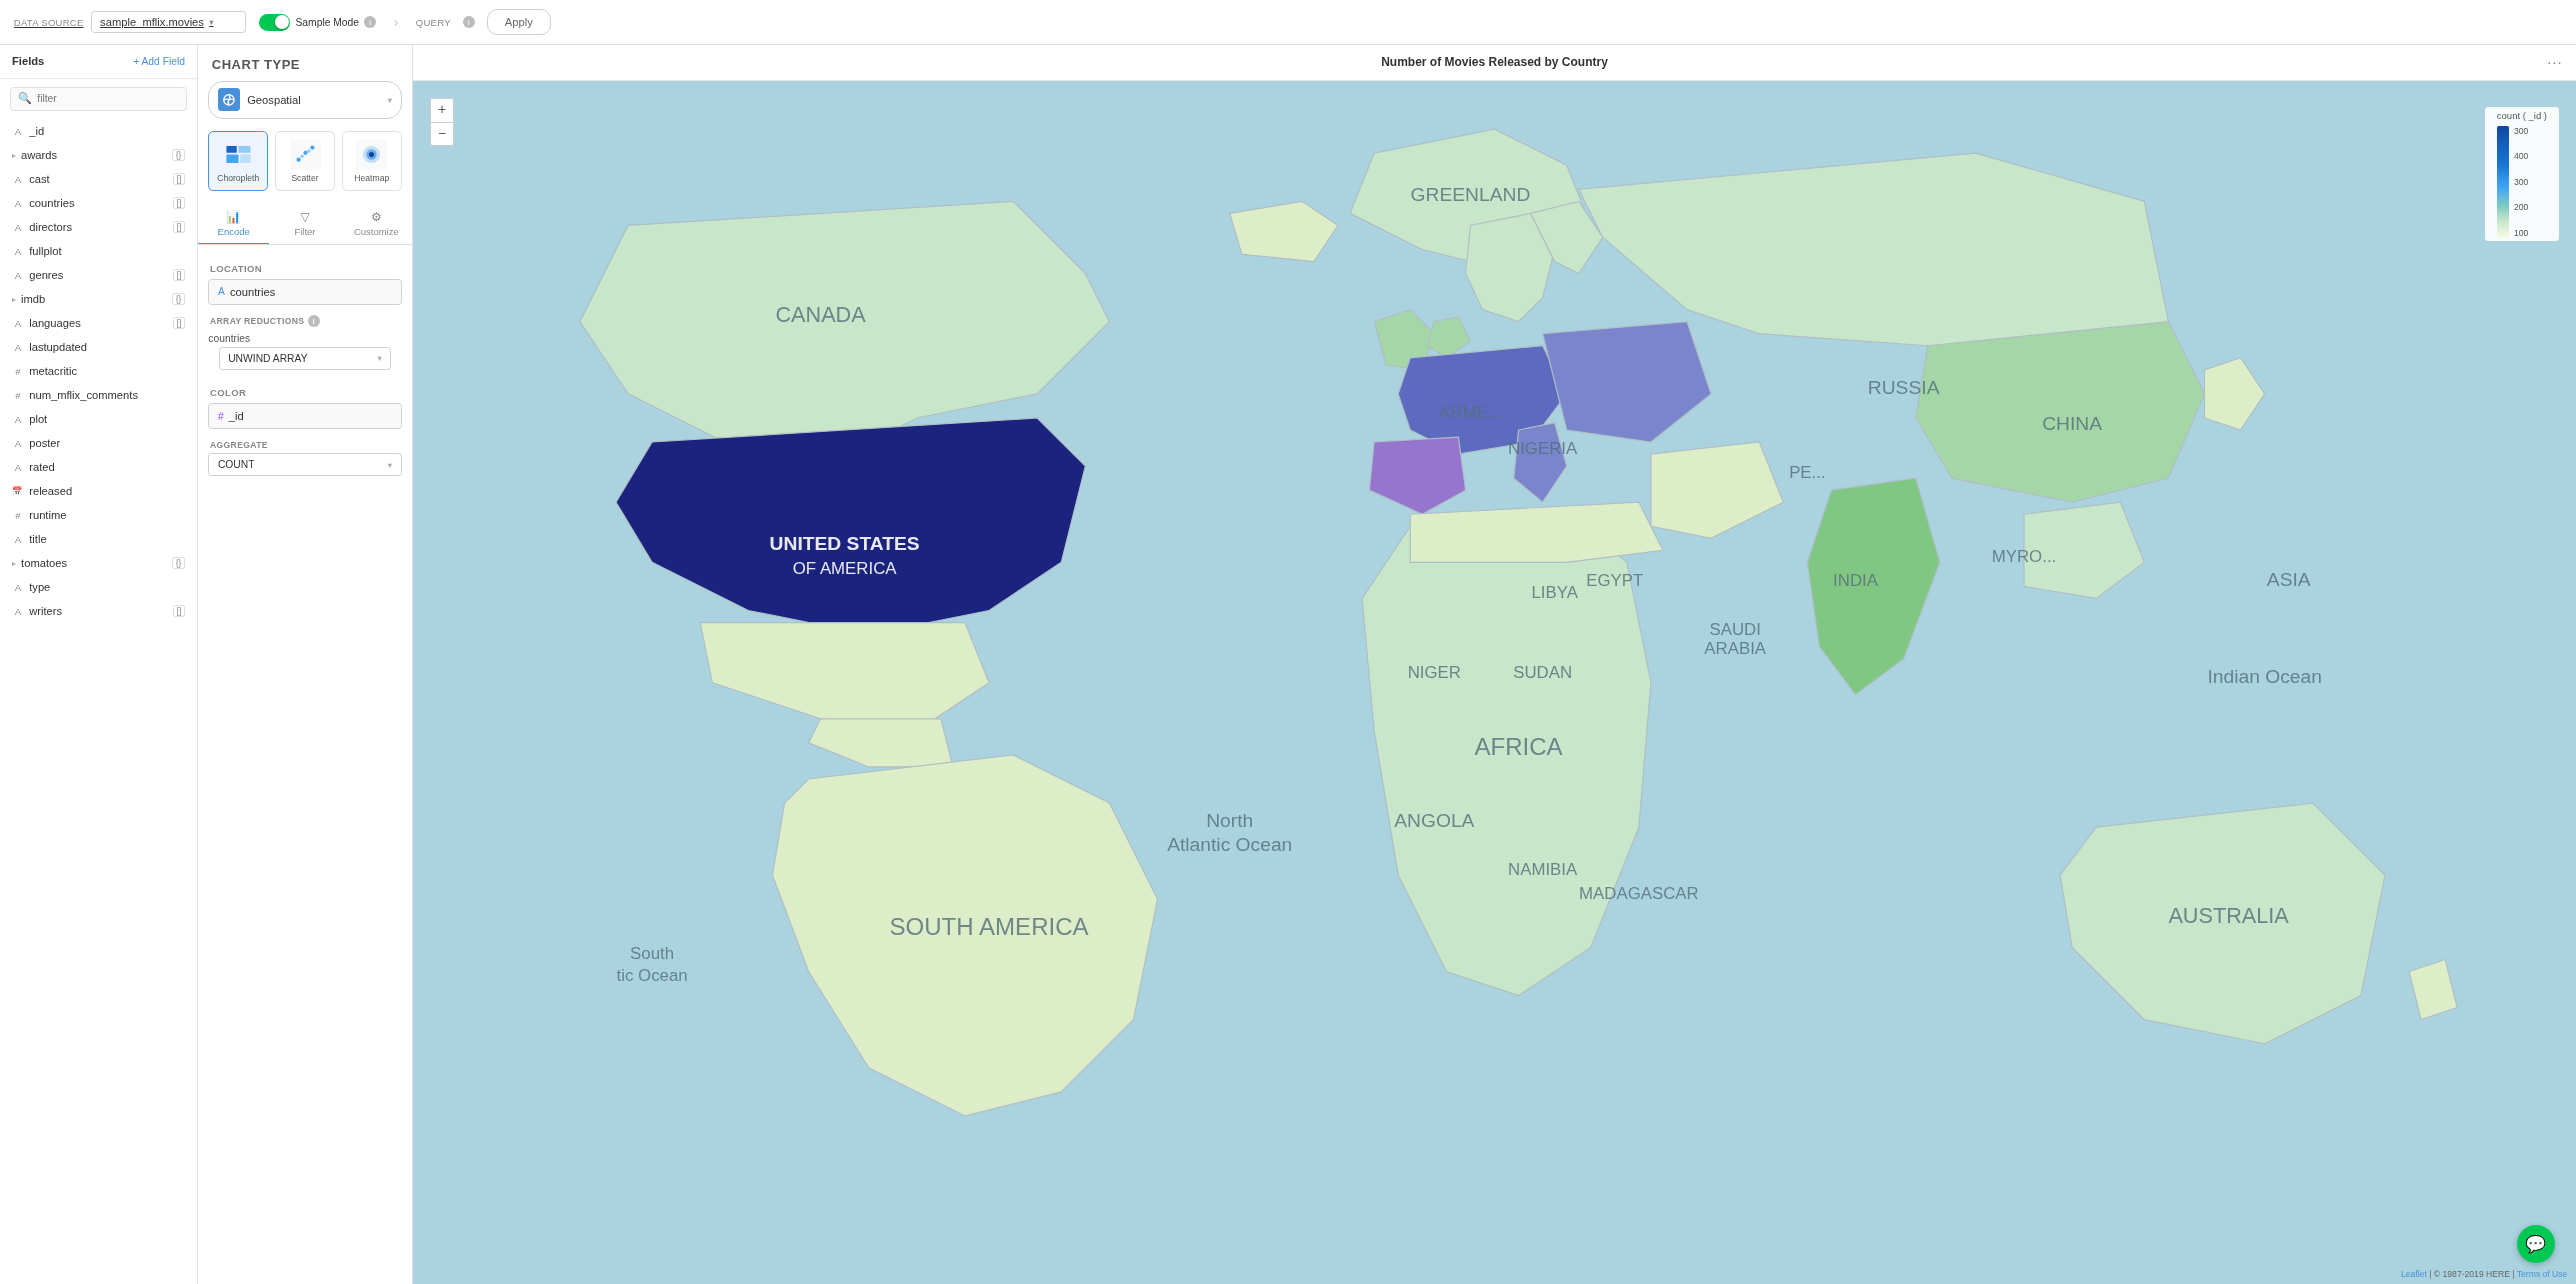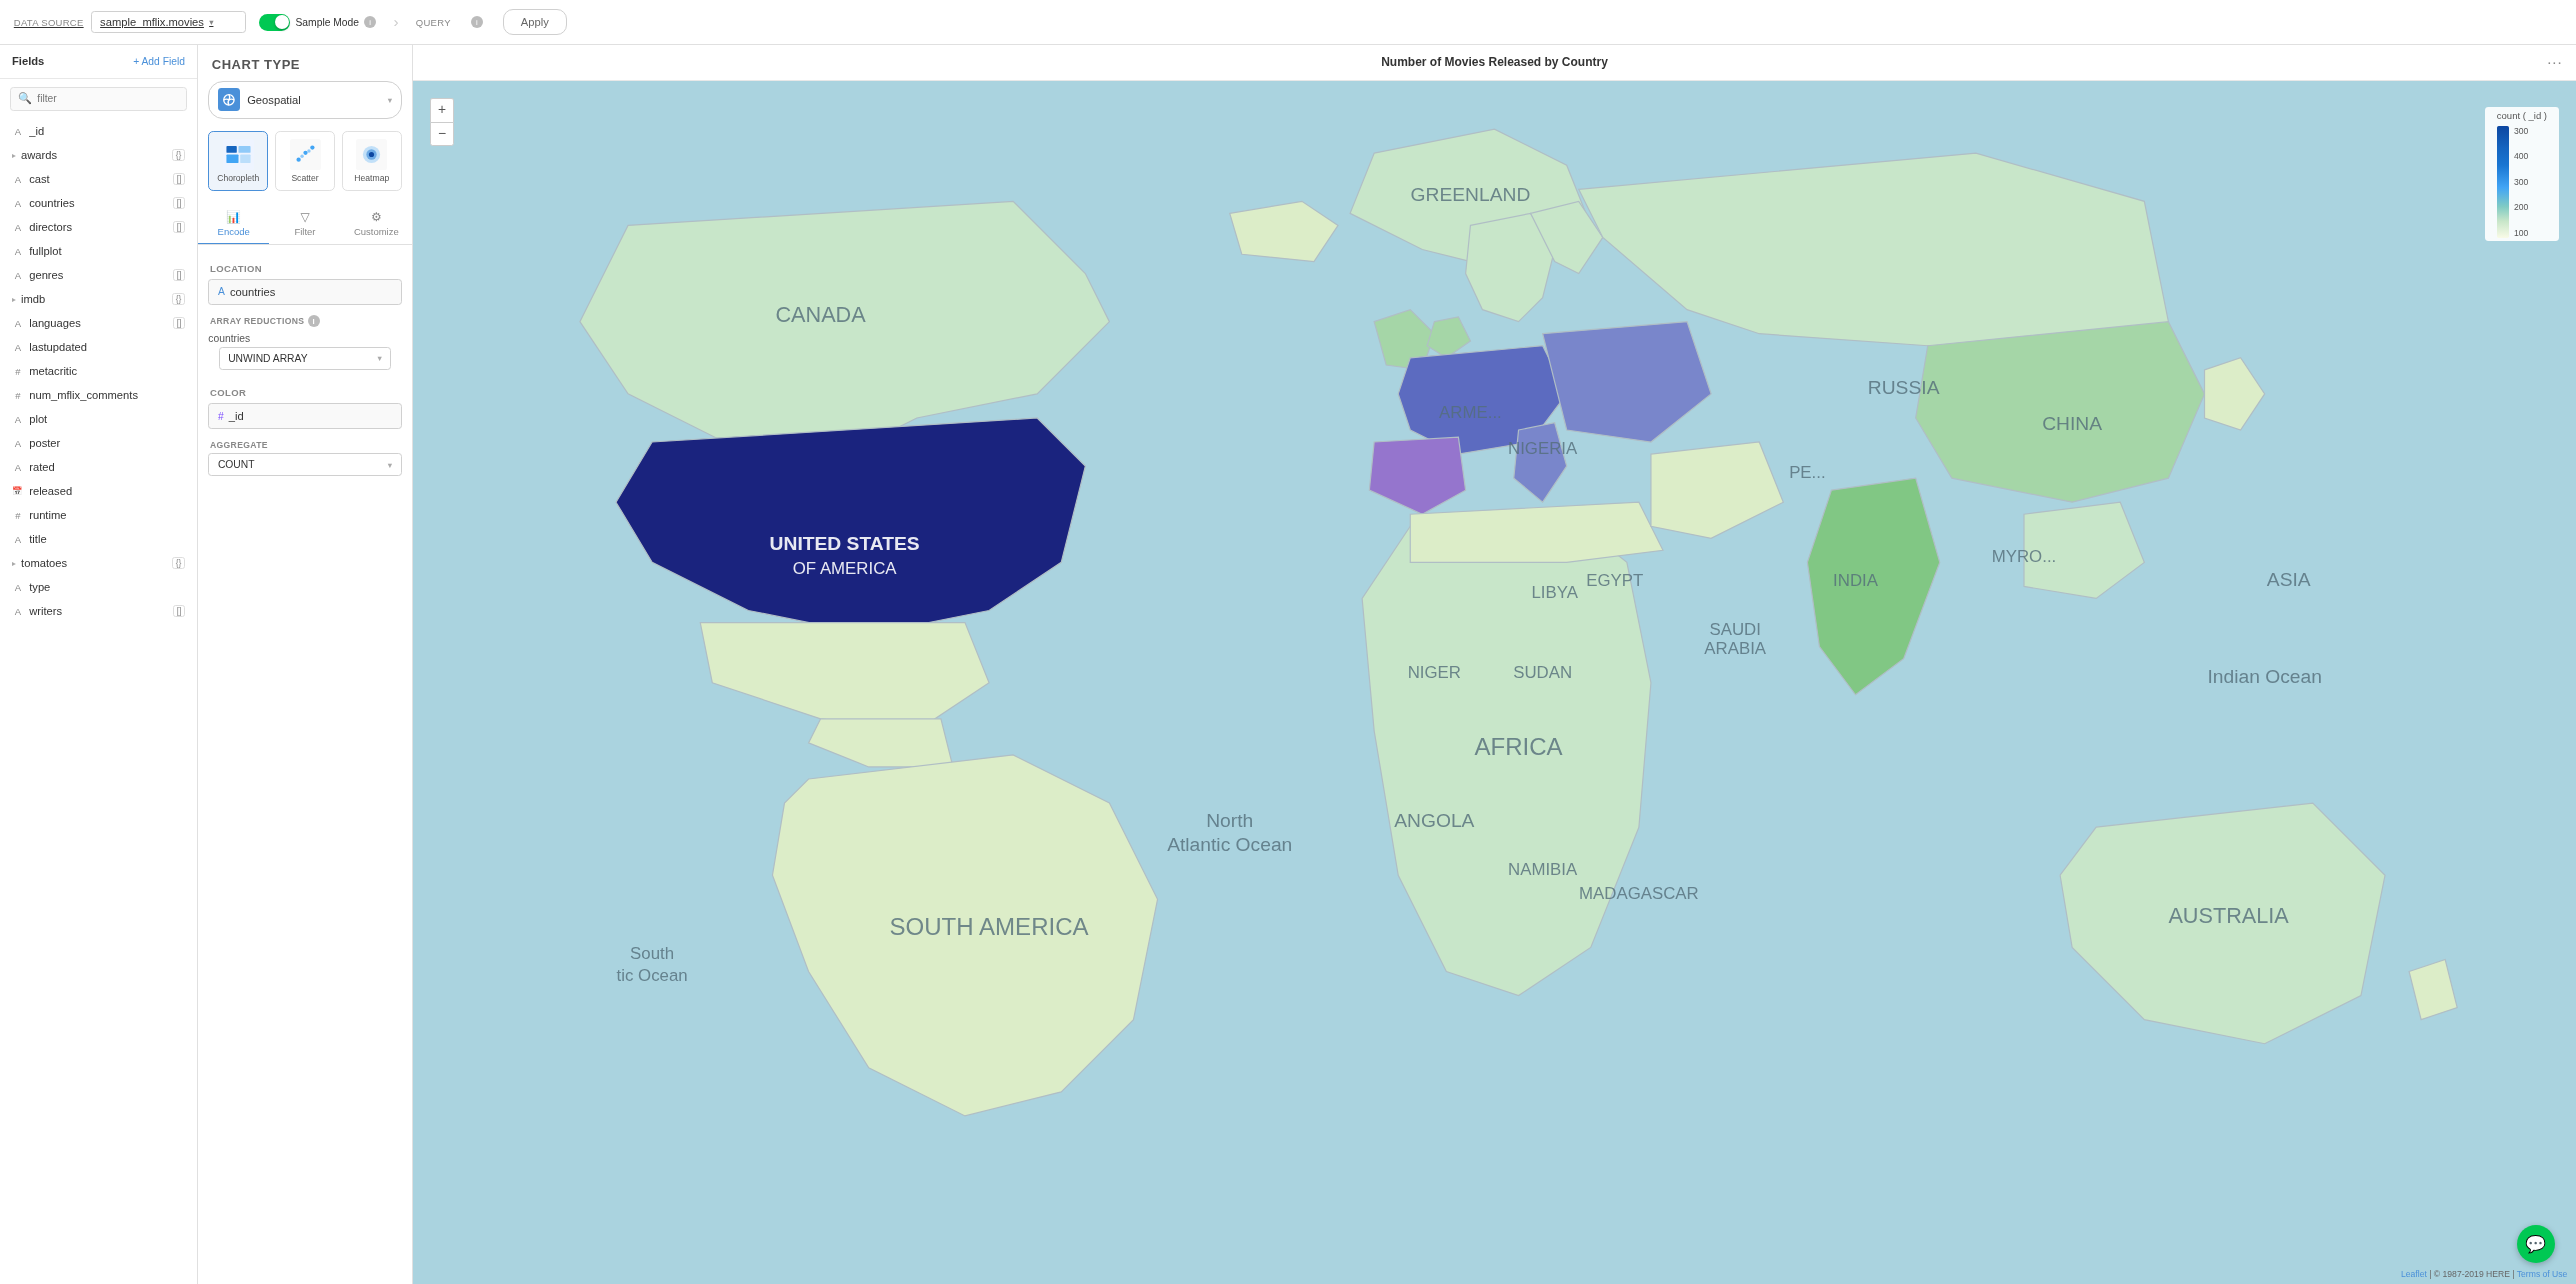--- a/index.html
+++ b/index.html
@@ -19,21 +19,21 @@
       padding: 4.3px 8.6px; background: #fff; cursor: pointer;
       font-size: 11.2px; min-width: 155px;
     }
     .data-source-select .chevron { color: #888; font-size: 8.6px; }
     .toggle-container { display: flex; align-items: center; gap: 5.2px; }
     .toggle { width: 31px; height: 17px; background: #00c853; border-radius: 8.6px; position: relative; cursor: pointer; }
     .toggle::after { content: ''; position: absolute; width: 13.8px; height: 13.8px; background: #fff; border-radius: 50%; top: 1.7px; right: 1.7px; box-shadow: 0 0.9px 2.6px rgba(0,0,0,0.3); }
     .toggle-label { font-size: 10.3px; color: #333; }
     .info-icon { width: 12px; height: 12px; border-radius: 50%; background: #bbb; color: #fff; font-size: 7.7px; display: inline-flex; align-items: center; justify-content: center; cursor: pointer; }
     .separator { color: #ccc; font-size: 15.5px; margin: 0 3.4px; }
-    .query-section { display: flex; align-items: center; gap: 20px; flex: 1; }
+    .query-section { display: flex; align-items: center; gap: 12px; flex: 1; }
     .query-input-wrap { flex: 1; position: relative; }
     .query-input-wrap input {
       width: 100%; border: 0.9px solid #d0d0d0; border-radius: 3.4px;
       padding: 5.2px 27.6px 5.2px 10.3px; font-size: 11.2px; color: #aaa; background: #fff;
       outline: none;
     }
     .query-clear { position: absolute; right: 6.9px; top: 50%; transform: translateY(-50%); color: #ccc; cursor: pointer; font-size: 13.8px; }
     .apply-btn {
       padding: 6px 17px; background: #fff; border: 0.9px solid #d0d0d0;
       border-radius: 10px; font-size: 11.2px; color: #666; cursor: pointer;

